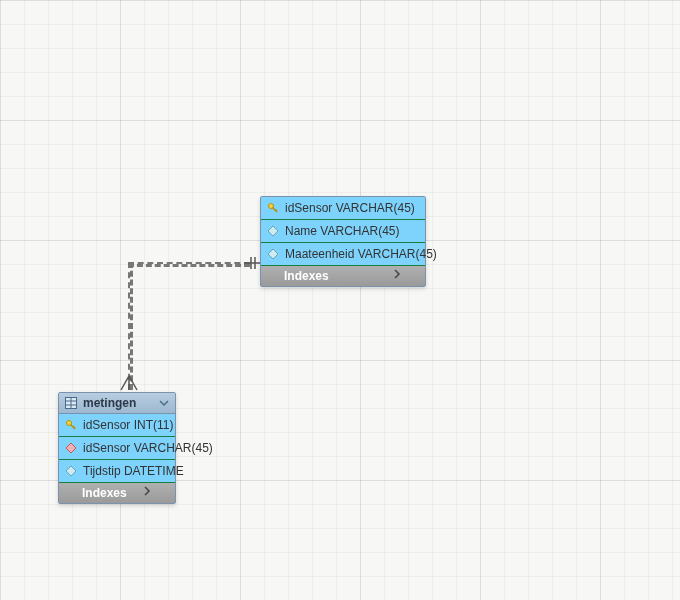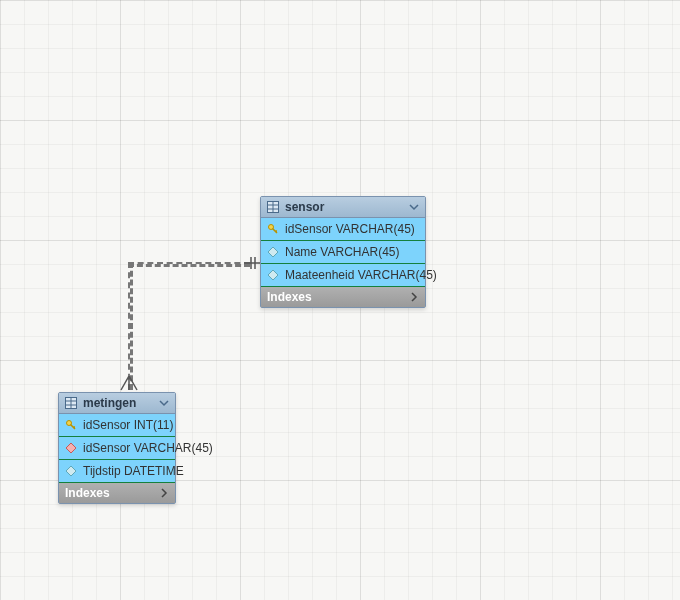--- a/index.html
+++ b/index.html
@@ -47,22 +47,22 @@
     align-items: center;
     padding: 4px 6px;
     border-bottom: 1px solid #15803d;
     background: #7dd3fc;
   }
   .col-row:last-of-type { border-bottom: 1px solid #ccc; }
   .col-row .col-icon { width: 12px; height: 12px; margin-right: 6px; flex: 0 0 auto; }
   .col-row .col-text { white-space: nowrap; }
   .indexes-row {
     display: flex;
-    align-items: center;
-    padding: 3px 6px;
+    align-items: flex-start;
+    padding: 3px 23px;
     background: linear-gradient(#b0b0b0, #9a9a9a);
     color: #fff;
     font-weight: bold;
   }
   .indexes-row .title { flex: 1; }
   .connector {
     position: absolute;
     border-color: #777;
     border-style: dashed;
   }
@@ -76,32 +76,20 @@
 
 <svg class="glyph" style="position:absolute; left:119px; top:376px;" width="20" height="16">
   <path d="M10 0 L2 14 M10 0 L10 14 M10 0 L18 14" stroke="#555" stroke-width="1.5" fill="none"></path>
 </svg>
 
 <svg class="glyph" style="position:absolute; left:244px; top:255px;" width="16" height="16">
   <path d="M0 8 H16 M7 2 V14 M11 2 V14" stroke="#555" stroke-width="1.5" fill="none"></path>
 </svg>
 
 <div class="entity" style="left:260px; top:196px; width:166px;">
-  <div class="entity-header">
-    <svg class="table-icon glyph" viewBox="0 0 12 12">
-      <rect x="0.5" y="0.5" width="11" height="11" fill="#dce8f3" stroke="#4a6a8a"></rect>
-      <line x1="0.5" y1="4" x2="11.5" y2="4" stroke="#4a6a8a"></line>
-      <line x1="0.5" y1="8" x2="11.5" y2="8" stroke="#4a6a8a"></line>
-      <line x1="6" y1="0.5" x2="6" y2="11.5" stroke="#4a6a8a"></line>
-    </svg>
-    <span class="title">sensor</span>
-    <svg class="collapse-icon glyph" width="10" height="10" viewBox="0 0 10 10">
-      <path d="M1 3 L5 7 L9 3" stroke="#4a6a8a" stroke-width="1.5" fill="none"></path>
-    </svg>
-  </div>
   <div class="col-row">
     <svg class="col-icon glyph" viewBox="0 0 12 12">
       <circle cx="4" cy="4" r="2.5" fill="#f3d24a" stroke="#b89200"></circle>
       <path d="M5.5 5.5 L10 10 M8 8 L10 8" stroke="#b89200" stroke-width="1.5" fill="none"></path>
     </svg>
     <span class="col-text"><span>idSensor</span> <span>VARCHAR(45)</span></span>
   </div>
   <div class="col-row">
     <svg class="col-icon glyph" viewBox="0 0 12 12">
       <path d="M6 1 L11 6 L6 11 L1 6 Z" fill="#cfeaf0" stroke="#5fa8b8"></path>

